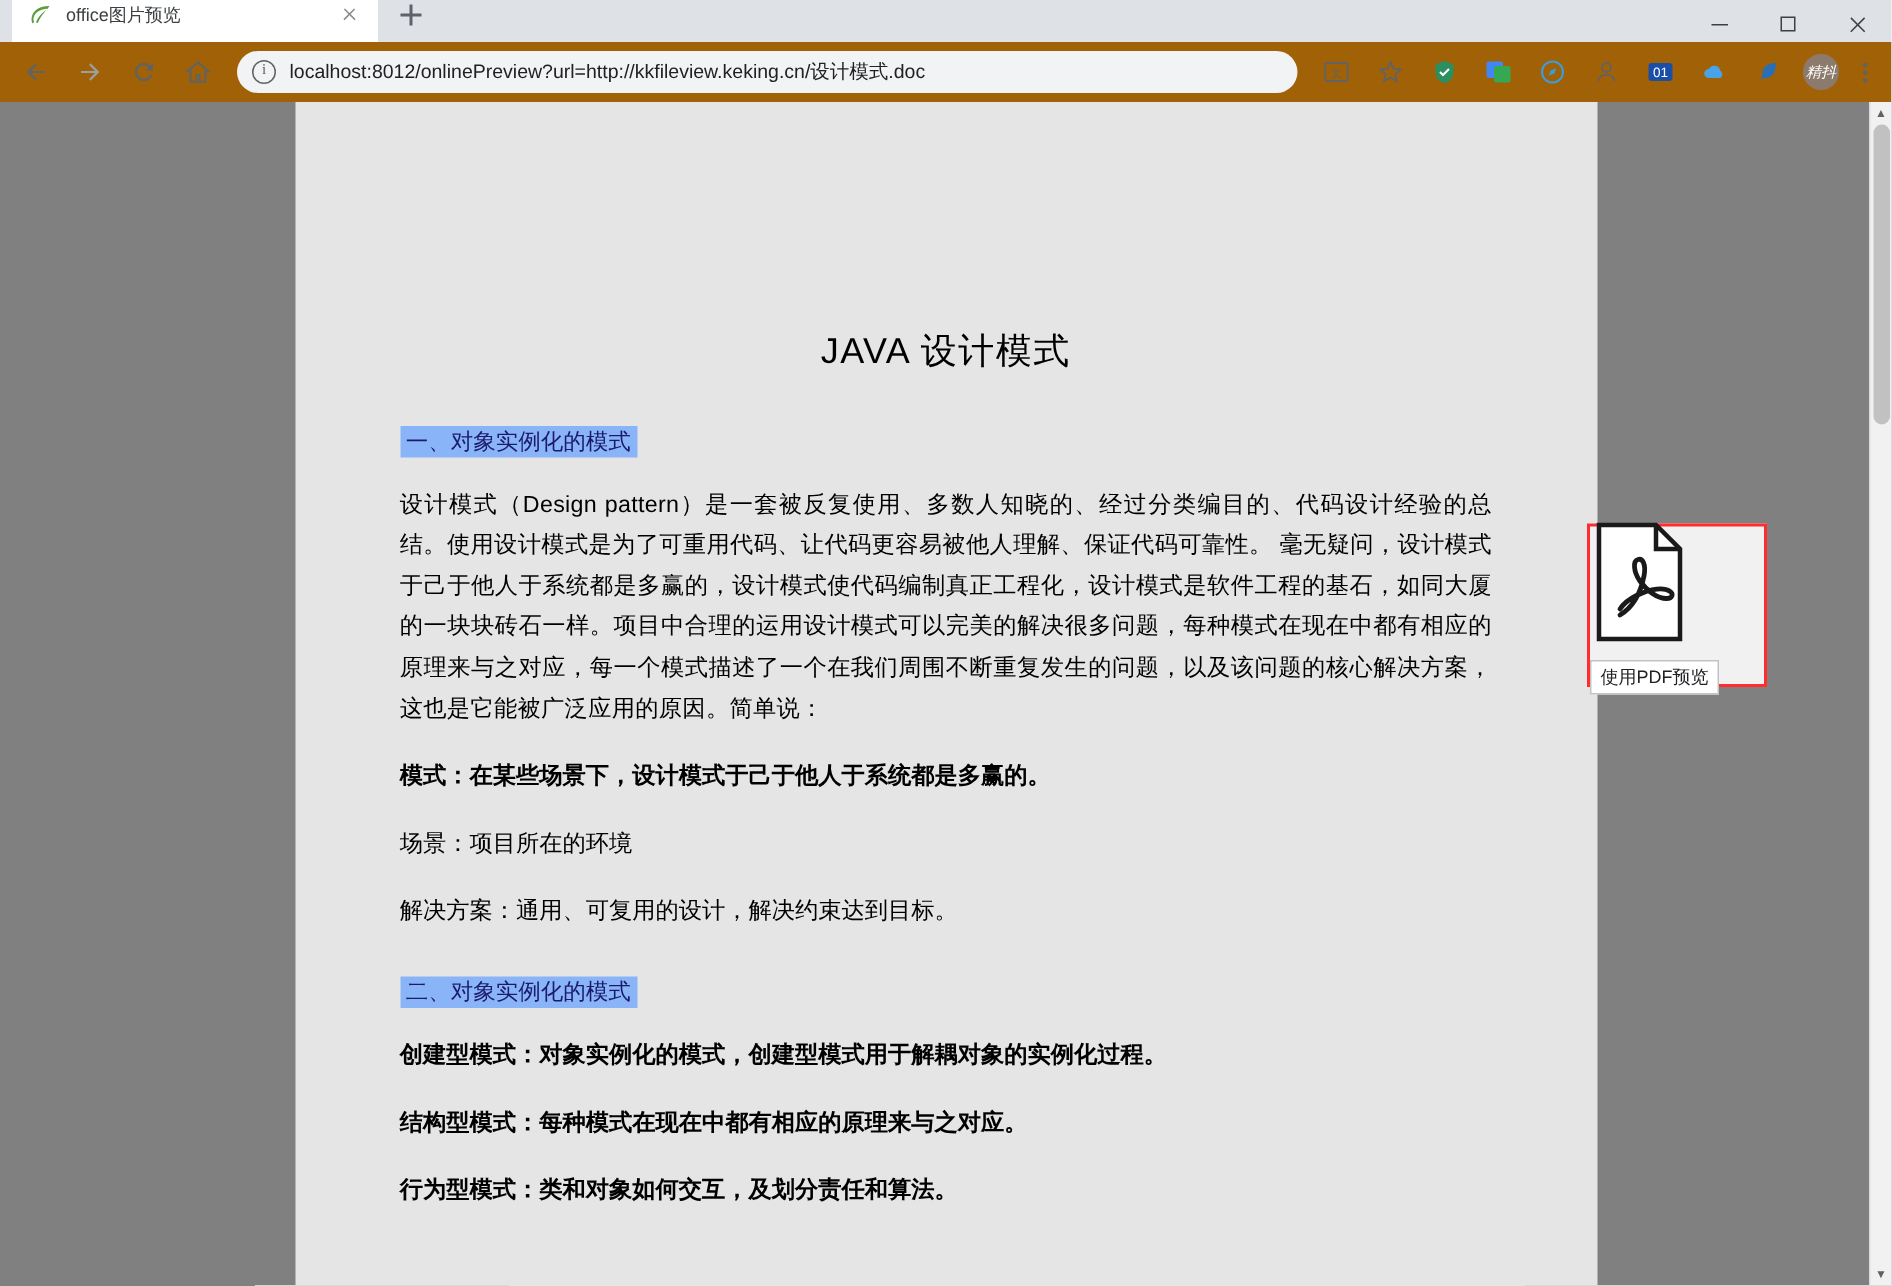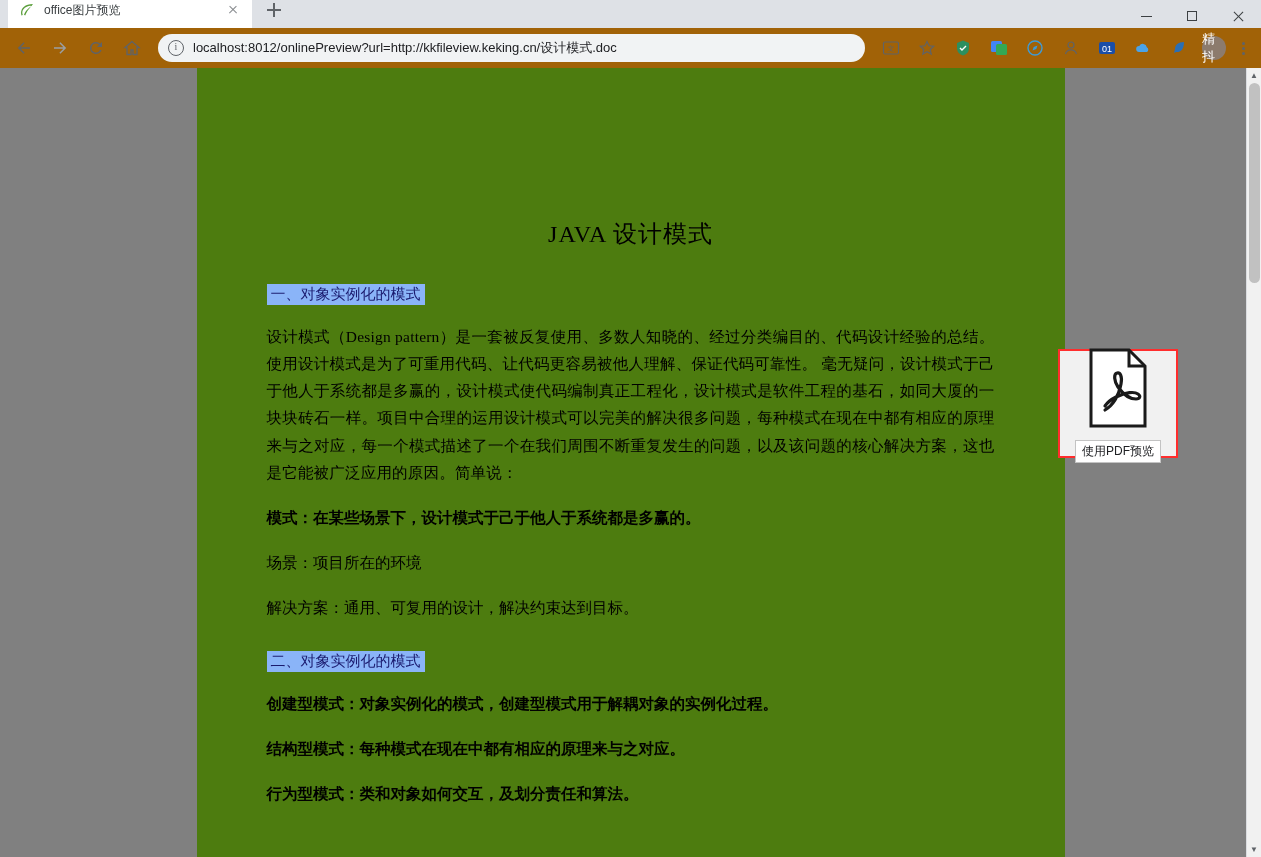--- a/index.html
+++ b/index.html
@@ -150,24 +150,25 @@
     overflow: hidden;
     flex: 1;
   }
 
   .ext-strip { display: flex; align-items: center; flex: none; }
   .avatar {
     width: 24px; height: 24px;
     border-radius: 50%;
     background: #8c7b6d;
     color: #fff;
-    font-size: 13px;
+    font-size: 10px;
     display: flex; align-items: center; justify-content: center;
     margin: 0 5px;
     flex: none;
+    font-style: italic;
   }
   .kebab {
     width: 24px; height: 28px;
     display: flex; flex-direction: column;
     align-items: center; justify-content: center;
     flex: none;
   }
   .kebab i {
     width: 3px; height: 3px; border-radius: 50%;
     background: #5f6368; margin: 1px 0;
@@ -178,24 +179,24 @@
   .viewport {
     flex: 1;
     background: #808080;
     position: relative;
     overflow: hidden;
     display: flex;
     justify-content: center;
   }
   .doc-page {
     width: 868px;
-    background: #4d7c0f;
+    background: #e5e5e5;
     margin-top: 0;
     padding: 150px 70px 0 70px;
-    font-family: Liberation Serif, serif;
+    font-family: Liberation Sans, sans-serif;
     color: #000;
   }
   .doc-title {
     text-align: center;
     font-size: 24px;
     font-weight: normal;
     margin: 0 0 22px 0;
     letter-spacing: 1px;
   }
   .hl {
@@ -222,21 +223,21 @@
   .pdf-card {
     position: absolute;
     right: 83px;
     top: 281px;
     width: 120px;
     height: 109px;
     border: 2px solid #ff2d2d;
     background: #f1f1f1;
     display: flex;
     flex-direction: column;
-    align-items: center;
+    align-items: flex-start;
     justify-content: center;
   }
   .pdf-glyph { margin-top: 4px; }
   .pdf-label {
     margin-top: 12px;
     font-size: 12px;
     color: #202124;
     background: #ffffff;
     border: 1px solid #c3c3c3;
     padding: 2px 6px;

